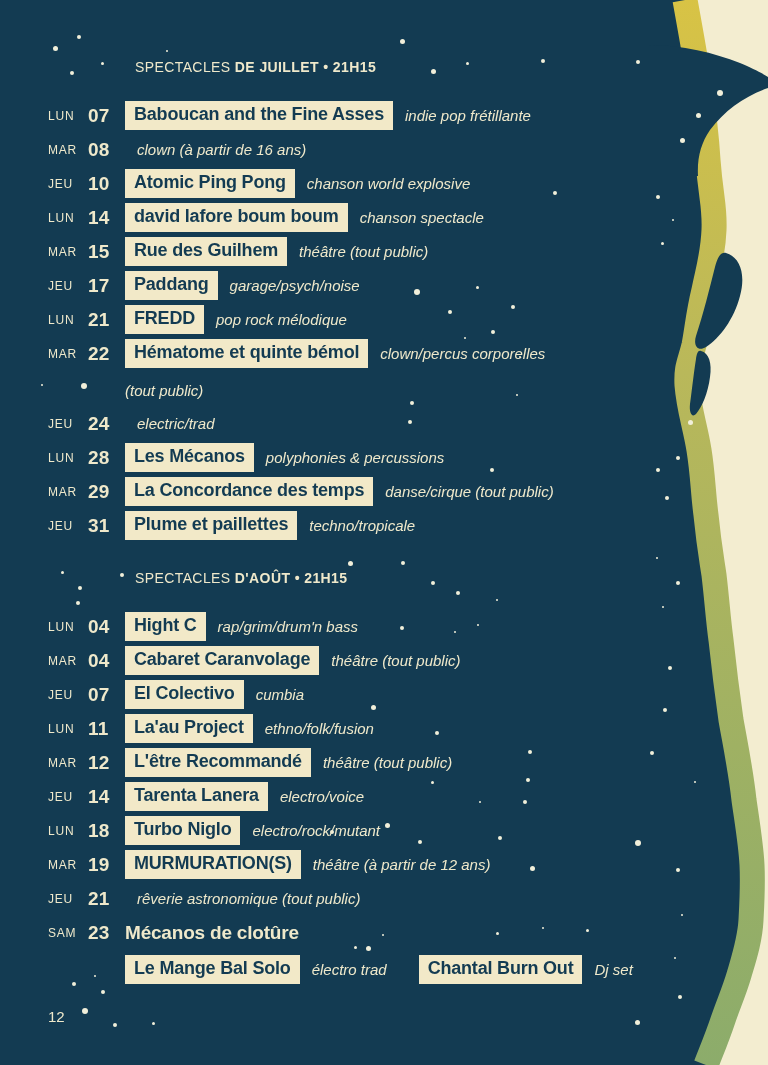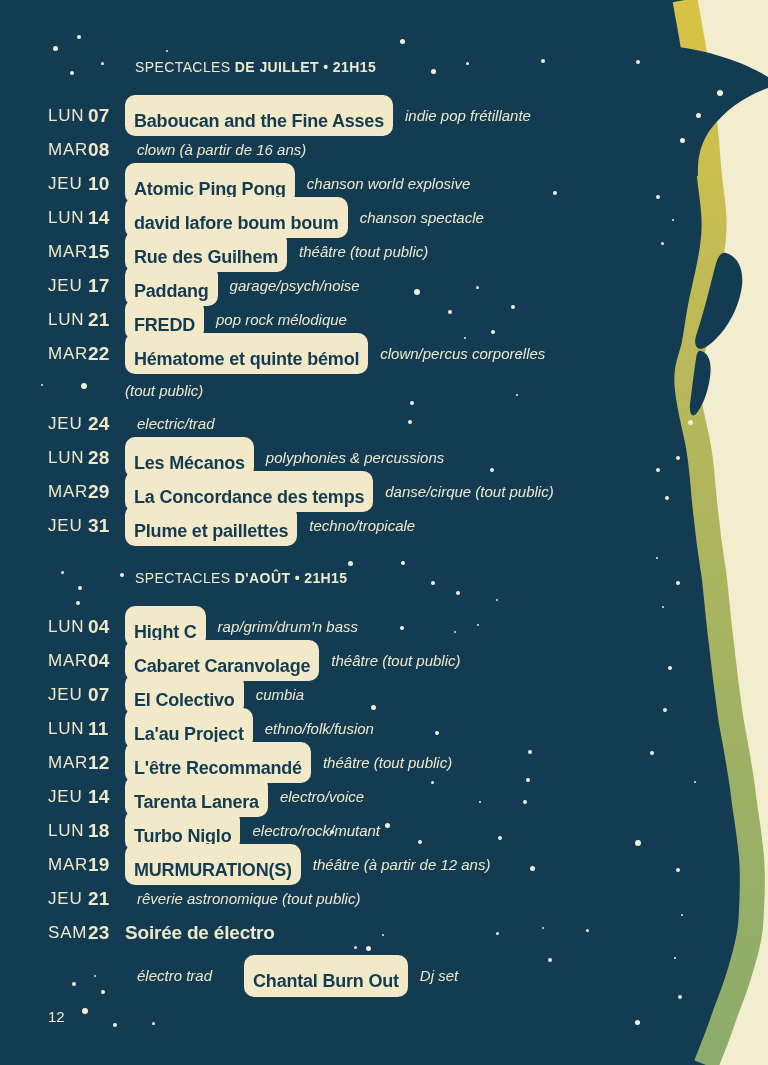--- a/index.html
+++ b/index.html
@@ -21,25 +21,25 @@
   .star{position:absolute;border-radius:50%;background:#F1EFDA;}
   .content{position:relative;z-index:3;padding-top:54px;}
   .section-title{
     margin:0 0 21px 135px;font-size:14px;font-weight:400;line-height:26px;
     color:var(--cream-text);letter-spacing:.4px;
   }
   .section-title .bold{font-weight:700;}
   .section ~ .section{margin-top:25px;}
   .rows{padding-left:48px;}
   .row{display:flex;align-items:center;height:29px;margin-bottom:5px;}
-  .day{width:40px;font-size:17px;letter-spacing:.8px;color:var(--cream-text);flex:none;}
+  .day{width:40px;font-size:12px;letter-spacing:.8px;color:var(--cream-text);flex:none;}
   .date{width:37px;font-size:19px;font-weight:700;color:var(--cream-text);flex:none;letter-spacing:.3px;}
   .name-box{
     background:var(--box);color:var(--navy);font-weight:700;font-size:18px;
-    letter-spacing:-.2px;padding:17px 9px 6px;white-space:nowrap;line-height:1.05;border-radius:10px;
+    letter-spacing:-.2px;padding:4px 9px 6px;white-space:nowrap;line-height:1.05;
   }
   .name-plain{color:var(--cream-text);font-weight:700;font-size:19px;letter-spacing:-.2px;}
   .genre{font-style:italic;font-size:15px;color:var(--cream-text);margin-left:12px;white-space:nowrap;}
   .cont{margin-left:77px;margin-bottom:5px;min-height:28px;display:flex;align-items:center;margin-top:8px;}
   .cont .genre2{font-style:italic;font-size:15px;color:var(--cream-text);}
   .cont.sub .genre{margin-left:12px;margin-right:32px;font-style:italic;}
   .page-number{position:absolute;left:48px;bottom:40px;font-size:15px;color:var(--cream-text);z-index:3;}
 </style>
 </head>
 <body>
@@ -333,23 +333,24 @@
             <span class="genre">théâtre (à partir de 12 ans)</span>
           </div>
           <div class="row">
             <span class="day">JEU</span>
             <span class="date">21</span>
             <span class="genre">rêverie astronomique (tout public)</span>
           </div>
           <div class="row">
             <span class="day">SAM</span>
             <span class="date">23</span>
-            <span class="name-plain">Soirée de électro</span>
+            <span class="name-plain">Mécanos de clotûre</span>
           </div>
           <div class="cont sub">
+            <span class="name-box">Le Mange Bal Solo</span>
             <span class="genre">électro trad</span>
             <span class="name-box">Chantal Burn Out</span>
             <span class="genre">Dj set</span>
           </div>
         </div>
       </div>
     </div>
 
   <div class="page-number">12</div>
 </div>

